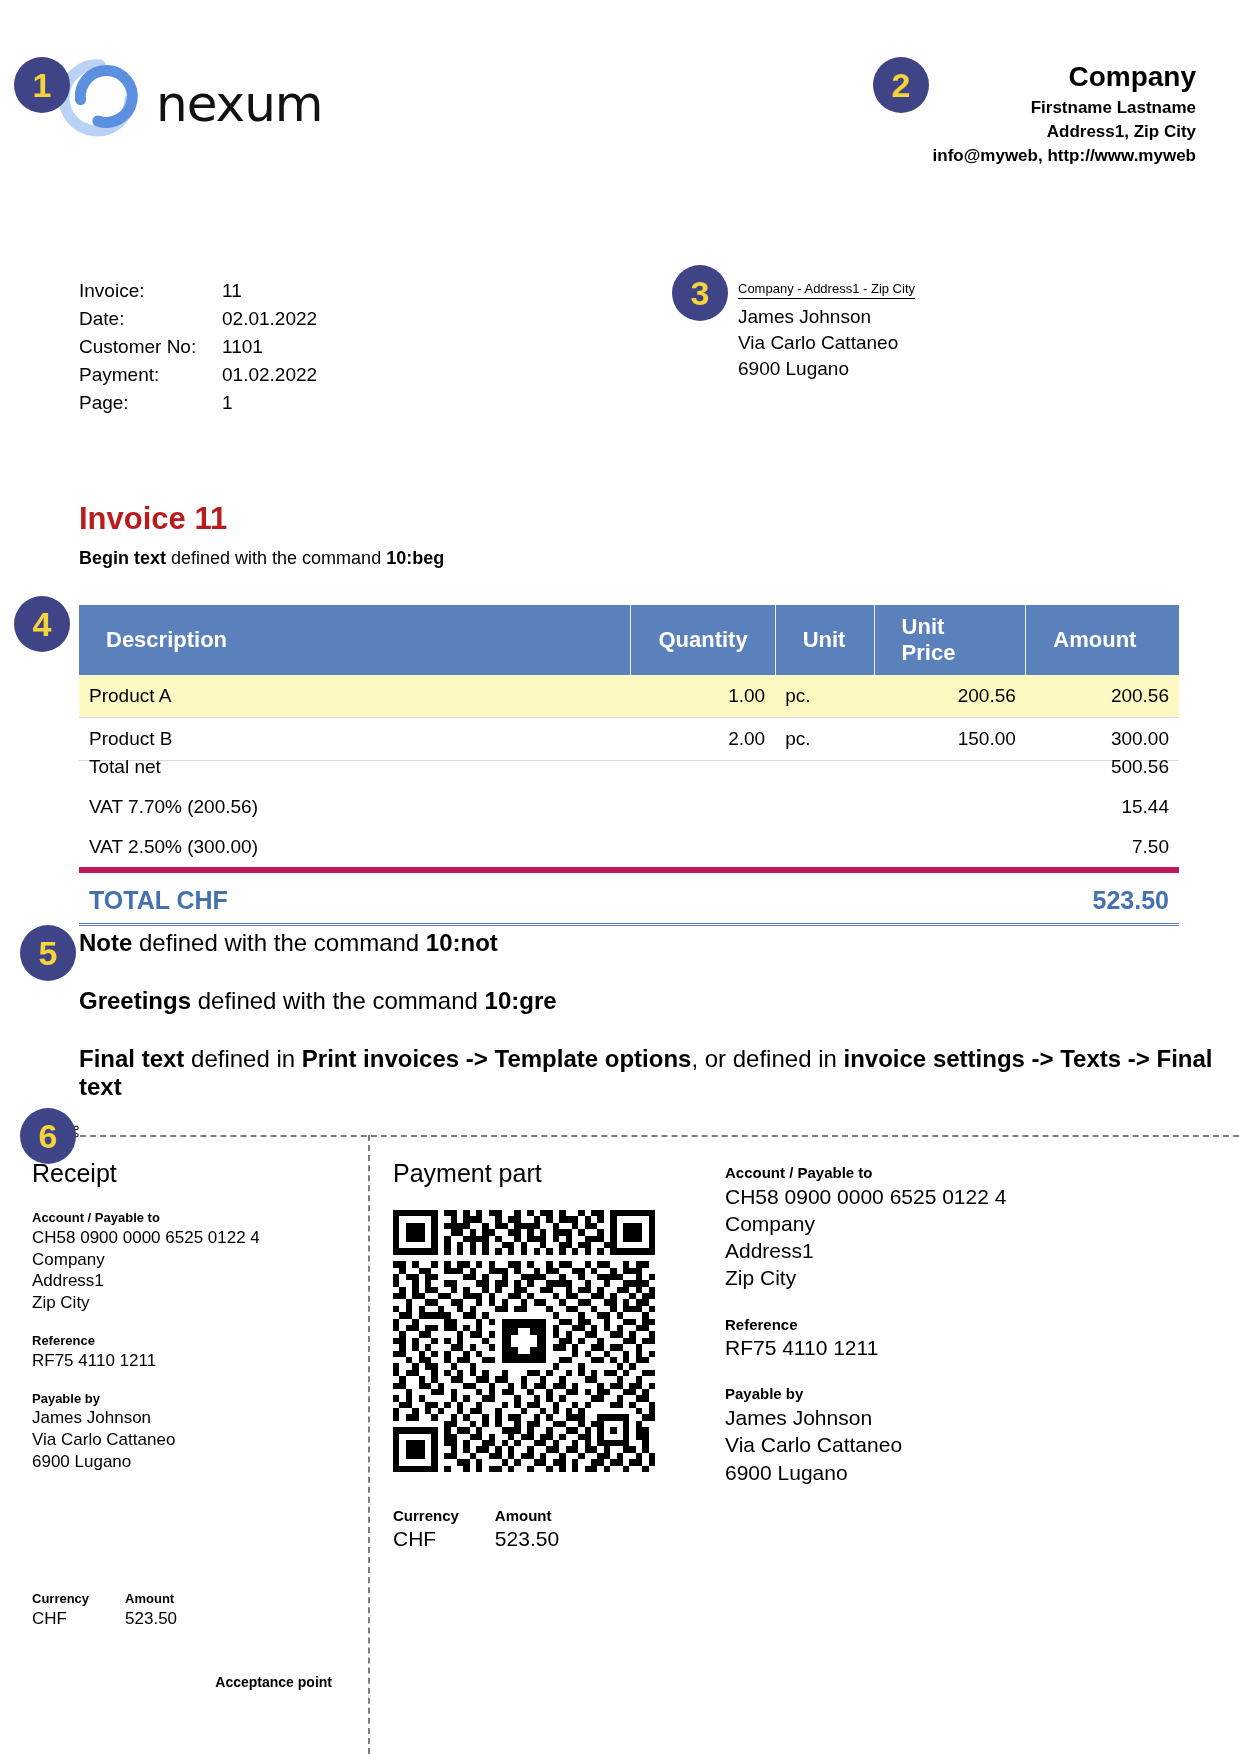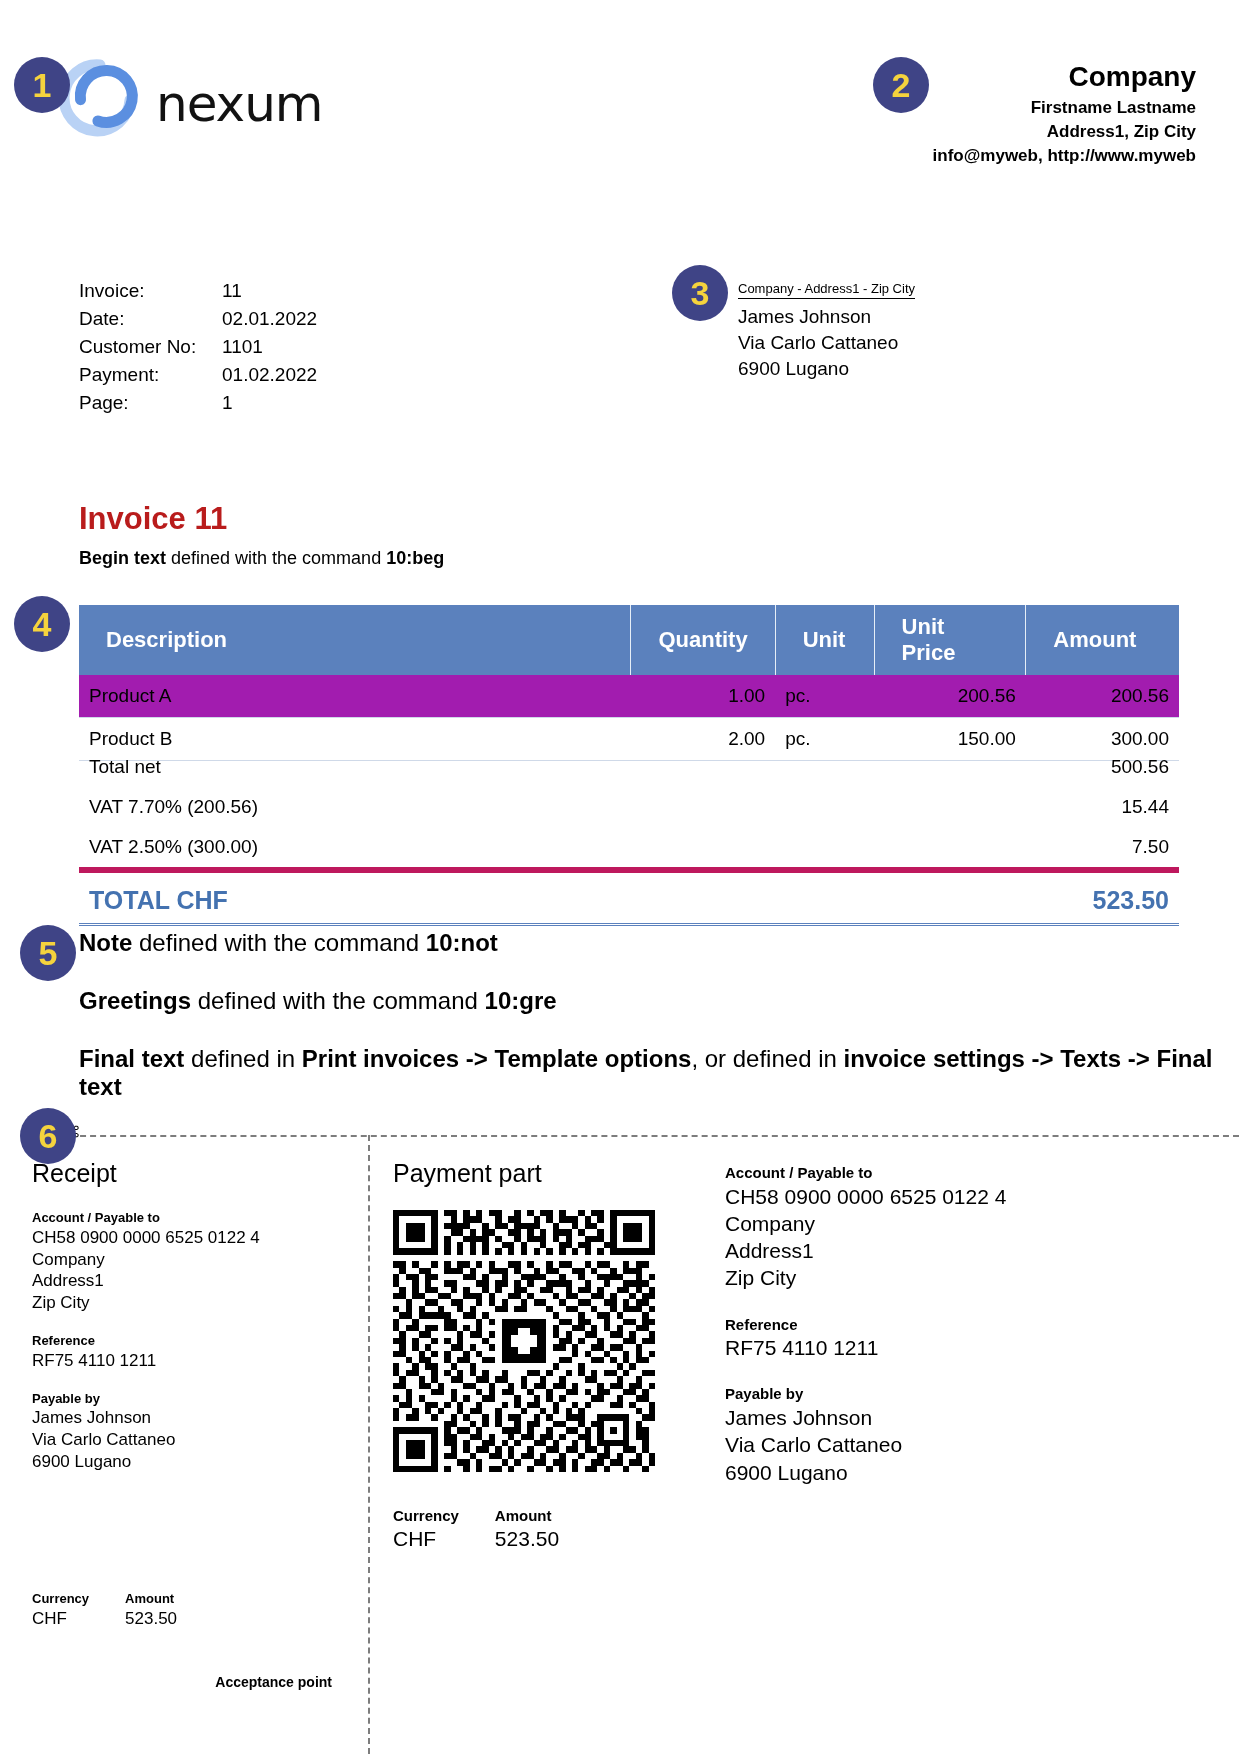--- a/index.html
+++ b/index.html
@@ -152,21 +152,21 @@
     text-align: left;
     border-right: 1px solid #e6eef7;
   }
   .table thead th:last-child { border-right: none; }
   .table thead th.num { text-align: left; }
   .table tbody td {
     padding: 10px 10px;
     font-size: 19px;
     border-bottom: 1px solid #cfd9e8;
   }
-  .table tbody tr.alt td { background: #a21caf; }
+  .table tbody tr.alt td { background: #fef9c3; }
   .table td.num { text-align: right; }
   .table td.unit { text-align: left; }
   .col-desc  { width: 52%; }
   .col-qty   { width: 11%; }
   .col-unit  { width: 9%; }
   .col-price { width: 14%; }
   .col-amt   { width: 14%; }
 
   
   .totals {

